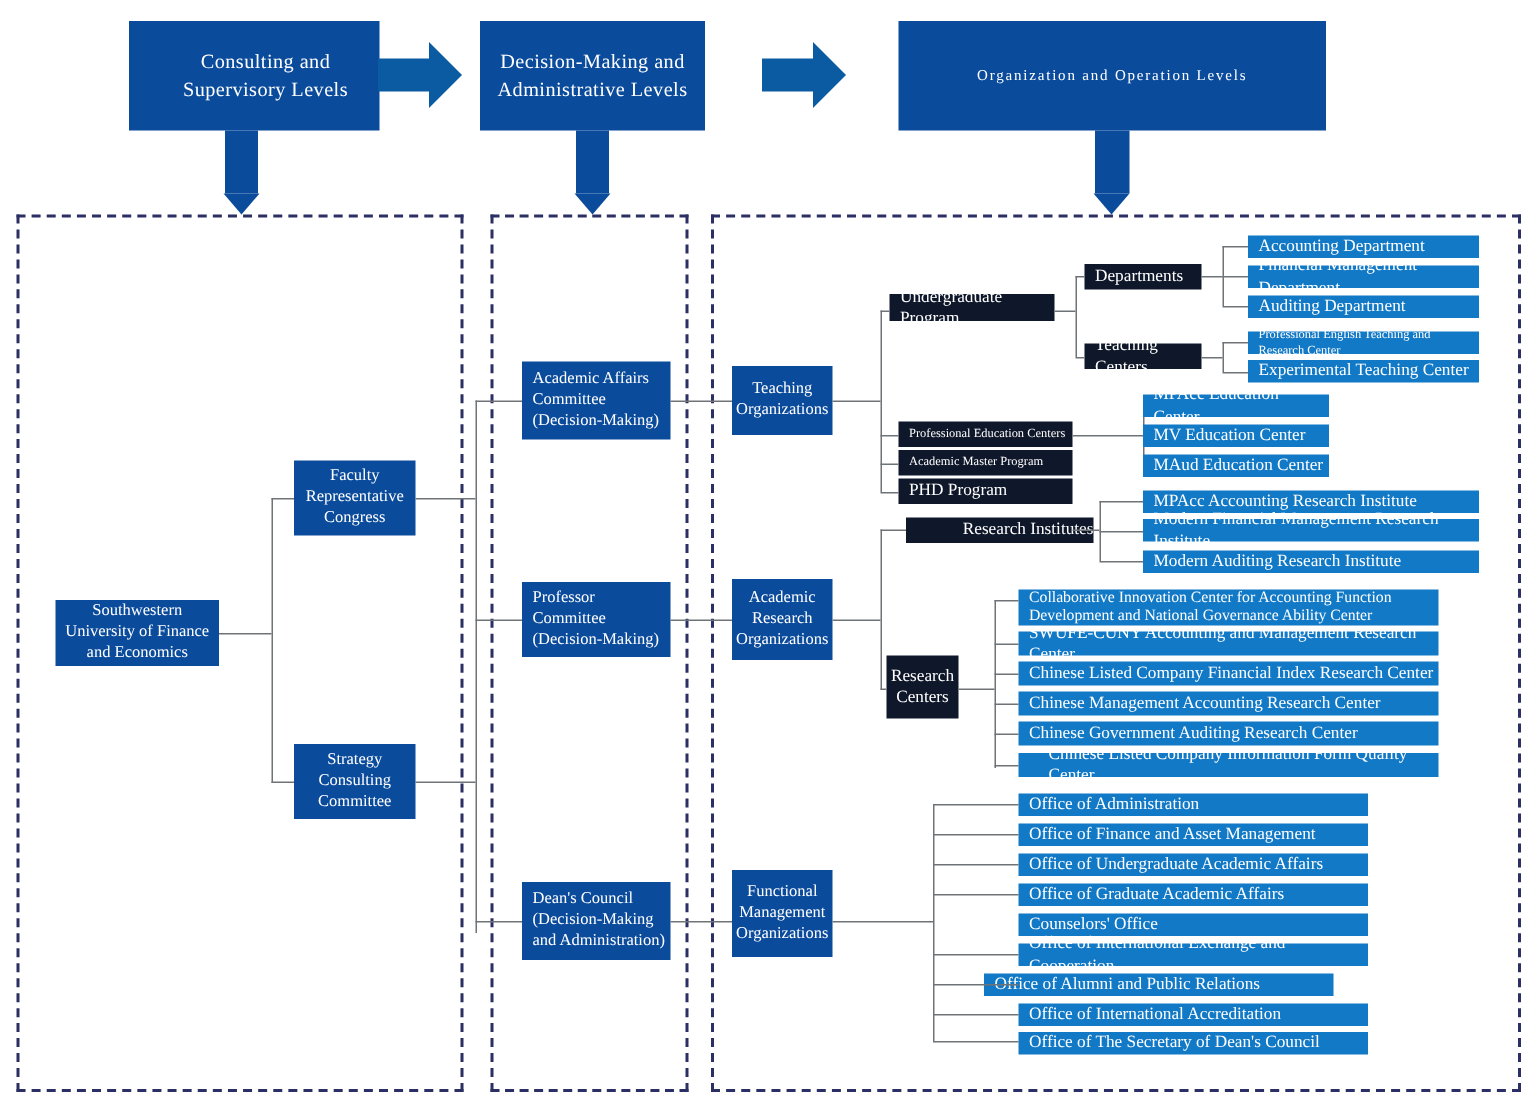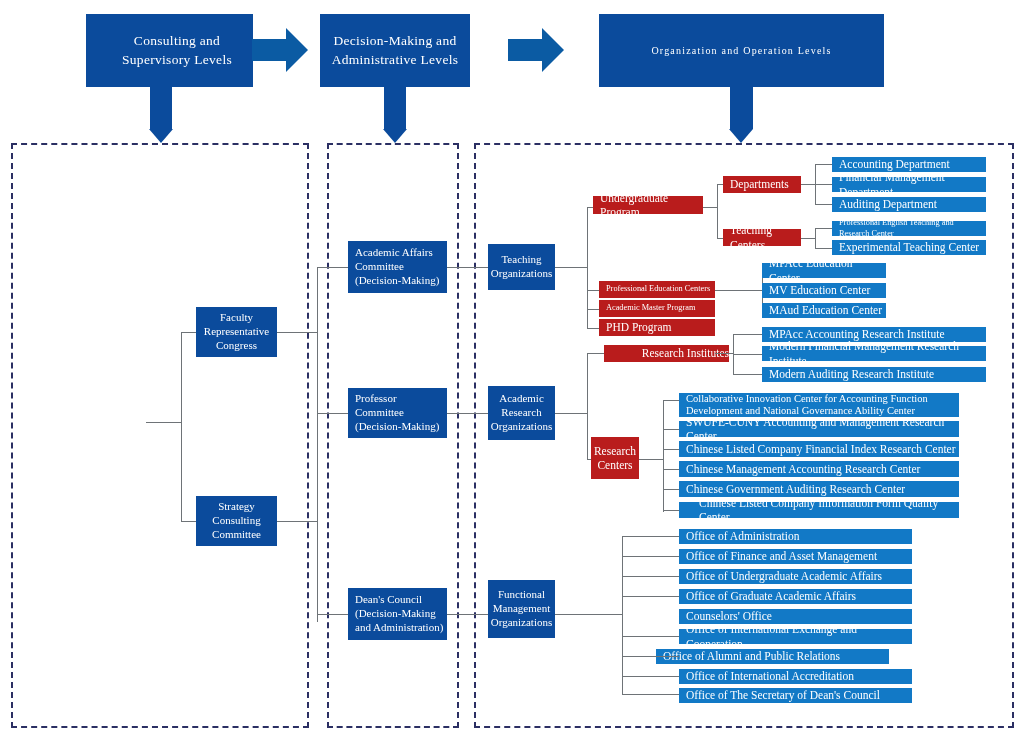--- a/index.html
+++ b/index.html
@@ -30,21 +30,21 @@
   .panel{position:absolute;border:2px dashed #2b2f63;background:transparent;}
 
   
   .node{position:absolute;box-sizing:border-box;
         display:flex;align-items:center;
         color:#ffffff;line-height:1.25;}
   .node.c{justify-content:center;text-align:center;}
   .node.l{justify-content:flex-start;text-align:left;padding-left:7px;}
   .lvl-root{background:#0b4b9c;font-size:11px;}
   .lvl-dark{background:#0b4b9c;font-size:11px;}
-  .lvl-mid {background:#b91c1c;font-size:11.5px;}
+  .lvl-mid {background:#0f172a;font-size:11.5px;}
   .lvl-leaf{background:#1279c6;font-size:11.5px;}
   .tiny{font-size:8.3px;}
   .two-line{line-height:1.18;font-size:10.5px;}
 
   
   .h{position:absolute;height:1px;background:#6e7377;}
   .v{position:absolute;width:1px;background:#6e7377;}
 </style>
 </head>
 <body>
@@ -81,20 +81,23 @@
   </div>
   <div class="blockarrow" style="left:508px;top:28px;width:56px;height:44px;">
     <div class="shaft" style="left:0;top:11px;width:34px;height:22px;"></div>
     <div class="head" style="left:34px;top:0;"></div>
   </div>
 
   <div class="panel" style="left:11px;top:143px;width:294px;height:581px;"></div>
   <div class="panel" style="left:327px;top:143px;width:128px;height:581px;"></div>
   <div class="panel" style="left:474px;top:143px;width:536px;height:581px;"></div>
 
+  <div class="node lvl-root c" style="left:37px;top:400px;width:109px;height:44px;">
+    <span>Southwestern University of Finance and Economics</span>
+  </div>
 
   <div class="node lvl-dark c" style="left:196px;top:307px;width:81px;height:50px;">
     <span>Faculty Representative Congress</span>
   </div>
   <div class="node lvl-dark c" style="left:196px;top:496px;width:81px;height:50px;">
     <span>Strategy Consulting Committee</span>
   </div>
 
   <div class="h" style="left:146px;top:422px;width:35px;"></div>
   <div class="v" style="left:181px;top:332px;height:190px;"></div>

